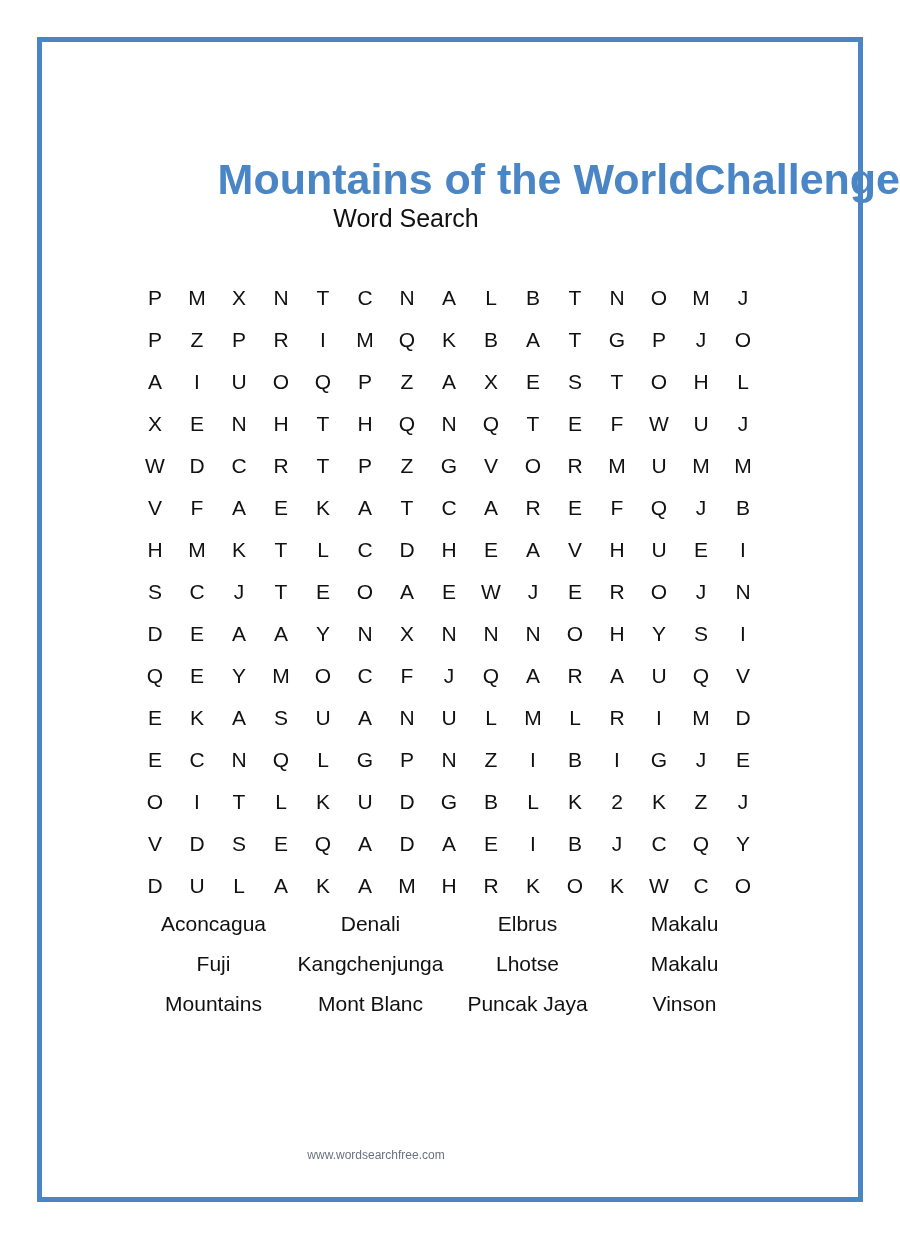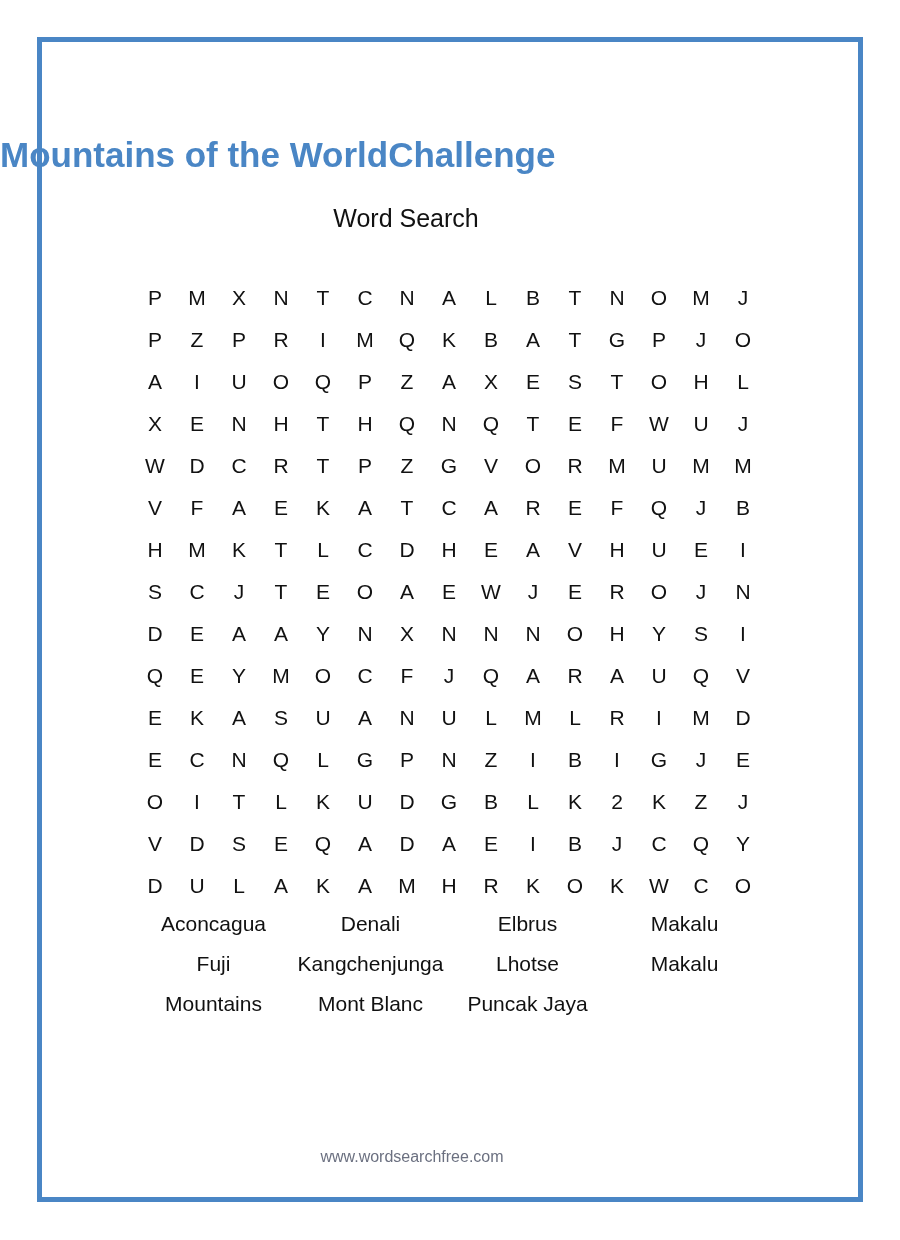--- a/index.html
+++ b/index.html
@@ -3,23 +3,23 @@
   <meta charset="utf-8">
   <style>
     html, body { margin: 0; padding: 0; background: #ffffff; }
     body { width: 900px; height: 1240px; position: relative; overflow: hidden; font-family: "Liberation Sans", sans-serif; }
     .frame {
       position: absolute; left: 37px; top: 37px;
       width: 816px; height: 1155px;
       border: 5px solid #4a86c5; background: #ffffff;
     }
     .title {
-      position: absolute; left: 0; top: 128px; width: 900px; text-align: left;
+      position: absolute; left: 0; top: 152px; width: 900px; text-align: right;
       font-family: "Liberation Sans", sans-serif; font-weight: bold;
-      font-size: 35px; color: #4a86c5; line-height: 54px; letter-spacing: 0px;
+      font-size: 43px; color: #4a86c5; line-height: 54px; letter-spacing: 0px;
     }
     .subtitle {
       position: absolute; left: 0; top: 203px; width: 812px; text-align: center;
       font-size: 25px; color: #111111; line-height: 30px;
     }
     .grid {
       position: absolute; left: 134px; top: 277px;
       display: grid; grid-template-columns: repeat(15, 42px); grid-auto-rows: 42px;
     }
     .cell {
@@ -29,21 +29,21 @@
     .words {
       position: absolute; left: 135px; top: 904px;
       display: grid; grid-template-columns: 157px 157px 157px 157px; grid-auto-rows: 40px;
     }
     .word {
       display: flex; align-items: center; justify-content: center;
       font-size: 21px; color: #111111; white-space: nowrap;
     }
     .footer {
       position: absolute; left: 0; top: 1148px; width: 752px; text-align: center;
-      font-size: 16px; color: #6b7080; padding-left: 36px;
+      font-size: 12px; color: #6b7080;
     }
   </style>
 </head>
 <body>
 
 <div class="frame"></div>
 
 <div class="title">Mountains of the WorldChallenge</div>
 <div class="subtitle">Word Search</div>
 
@@ -280,15 +280,16 @@
     <div class="word">Denali</div>
     <div class="word">Elbrus</div>
     <div class="word">Makalu</div>
     <div class="word">Fuji</div>
     <div class="word">Kangchenjunga</div>
     <div class="word">Lhotse</div>
     <div class="word">Makalu</div>
     <div class="word">Mountains</div>
     <div class="word">Mont Blanc</div>
     <div class="word">Puncak Jaya</div>
+    <div class="word">Vinson</div>
   </div>
 
 <div class="footer">www.wordsearchfree.com</div>
 
 </body></html>

